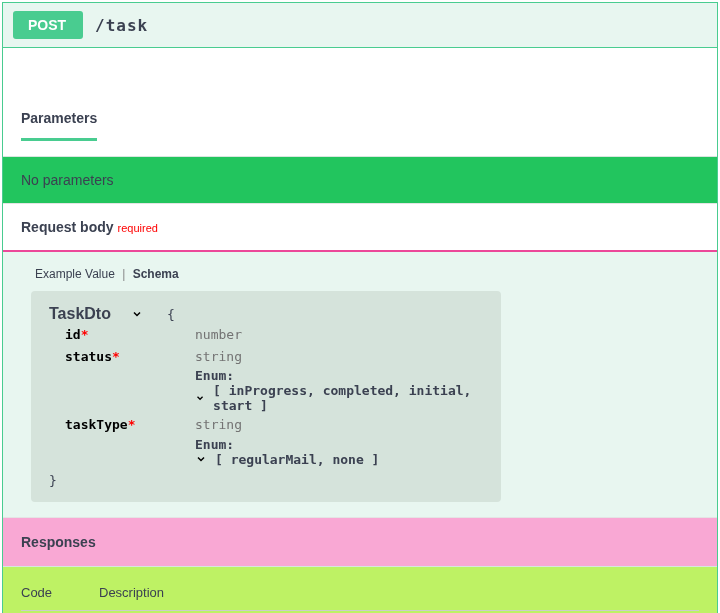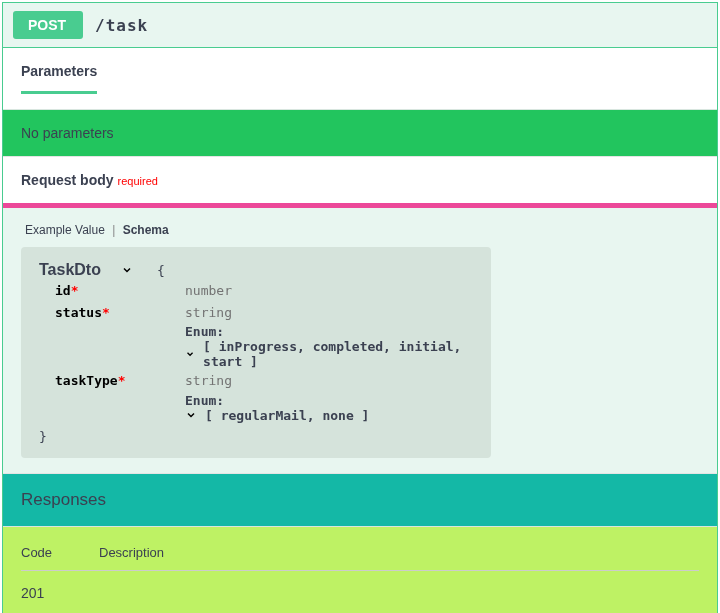--- a/index.html
+++ b/index.html
@@ -4,42 +4,42 @@
 <style>
 * { box-sizing: border-box; margin: 0; padding: 0; }
 body { font-family: -apple-system, BlinkMacSystemFont, "Segoe UI", Helvetica, Arial, sans-serif; font-size: 14px; color: #3b4151; background: #fff; }
 .container { border: 1px solid #49cc90; background: #e8f6f0; margin: 2px; }
 .header-bar { display: flex; align-items: center; padding: 8px 10px; border-bottom: 1px solid #49cc90; }
 .method-badge { background: #49cc90; color: #fff; font-weight: 700; font-size: 14px; padding: 6px 15px; border-radius: 3px; text-align: left; min-width: 70px; }
 .path { font-family: Menlo, Monaco, Consolas, monospace; font-weight: 600; font-size: 16px; margin-left: 12px; color: #3b4151; letter-spacing: 1px; }
 .section { background: #fff; }
 .section-header { padding: 15px 18px; font-size: 14px; font-weight: 600; color: #3b4151; }
 .params-header { background: #fff; }
-.tab-underline { display:inline-block; border-bottom: 3px solid #49cc90; padding-bottom: 12px; }
+.tab-underline { display:inline-block; border-bottom: 3px solid #49cc90; padding-bottom: 12px; margin-top: 47px; }
 .empty-msg { background: #22c55e; padding: 15px 18px; font-size: 14px; border-top: 1px solid #d8e6df; }
 .req-body-row { display:flex; align-items:baseline; padding: 15px 18px; background:#fff; border-top:1px solid #e4e4e4; }
 .req-body-label { font-size: 14px; font-weight: 600; }
 .required-tag { color: #ff0000; font-size: 11px; margin-left: 4px; font-weight: 400; vertical-align: super; }
-.body-content { background: #e8f6f0; padding: 15px 18px; border-top:5px solid #ec4899; }
+.body-content { background: #e8f6f0; padding: 15px 28px; border-top:2px solid #ec4899; }
 .schema-tabs { font-size: 12px; color: #3b4151; margin-bottom: 10px; }
 .schema-tab { cursor: pointer; padding: 0 4px; }
 .schema-tab.active { font-weight: 600; }
 .schema-divider { color: #888; }
 .schema-box { background: #d5e3db; border-radius: 4px; padding: 14px 18px; font-family: Menlo, Monaco, Consolas, monospace; font-size: 13px; max-width: 470px; }
 .model-name { font-weight: 700; font-size: 16px; font-family: -apple-system, sans-serif; display:inline-flex; align-items:center; gap:20px; }
 .brace { font-family: Menlo, monospace; font-size: 13px; font-weight: 400; margin-left:4px; }
 .prop-row { display: flex; margin: 2px 0 2px 16px; line-height: 1.5; }
 .prop-name { width: 130px; color: #000; font-weight: 600; }
 .star { color: #ff0000; }
 .prop-type { color: #737373; font-weight: 400; }
 .prop-meta { margin-left: 146px; font-family: Menlo, monospace; font-size:13px; font-weight:700; }
 .enum-line { margin-left: 146px; display:flex; align-items:center; gap:8px; font-family: Menlo, monospace; font-size:13px; }
 .enum-vals { font-weight: 600; }
 .close-brace { margin-top: 6px; }
-.responses-header { padding: 16px 18px; background:#14b8a6; border-top:1px solid #e4e4e4; font-size:17px; font-weight:400; }
+.responses-header { padding: 16px 18px; background:#f9a8d4; border-top:1px solid #e4e4e4; font-size:14px; font-weight:700; }
 .resp-table { background:#bef264; padding: 18px; border-top:1px solid #d8e6df; }
 .resp-head-row { display:flex; font-size:13px; color:#3b4151; padding-bottom:10px; border-bottom:1px solid #ccc; }
 .resp-code-col { width: 78px; }
 .resp-row { display:flex; padding-top: 14px; font-size:14px; }
 svg.chev { width:12px; height:12px; }
 </style>
 </head>
 <body>
 
 <div class="container">

